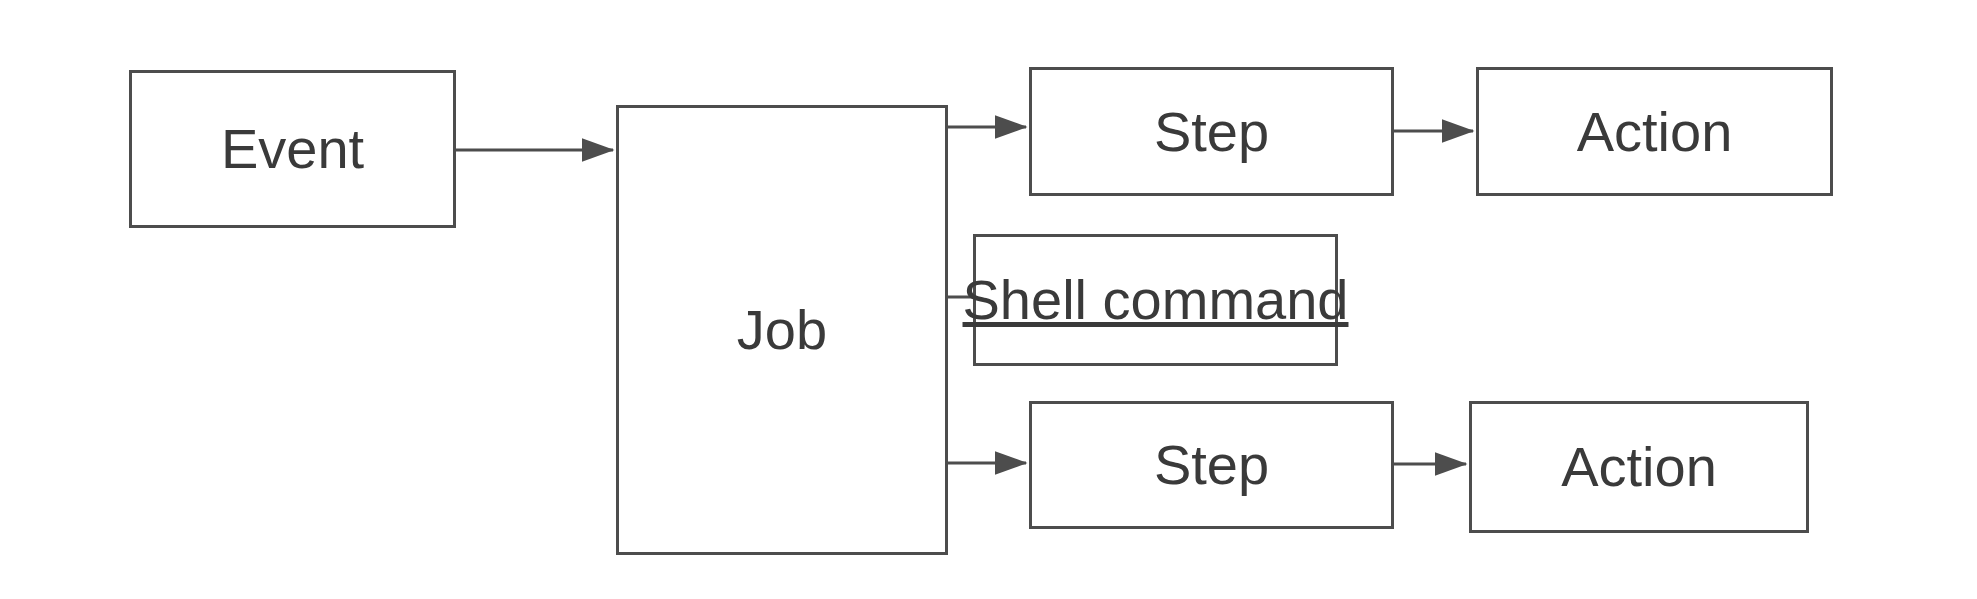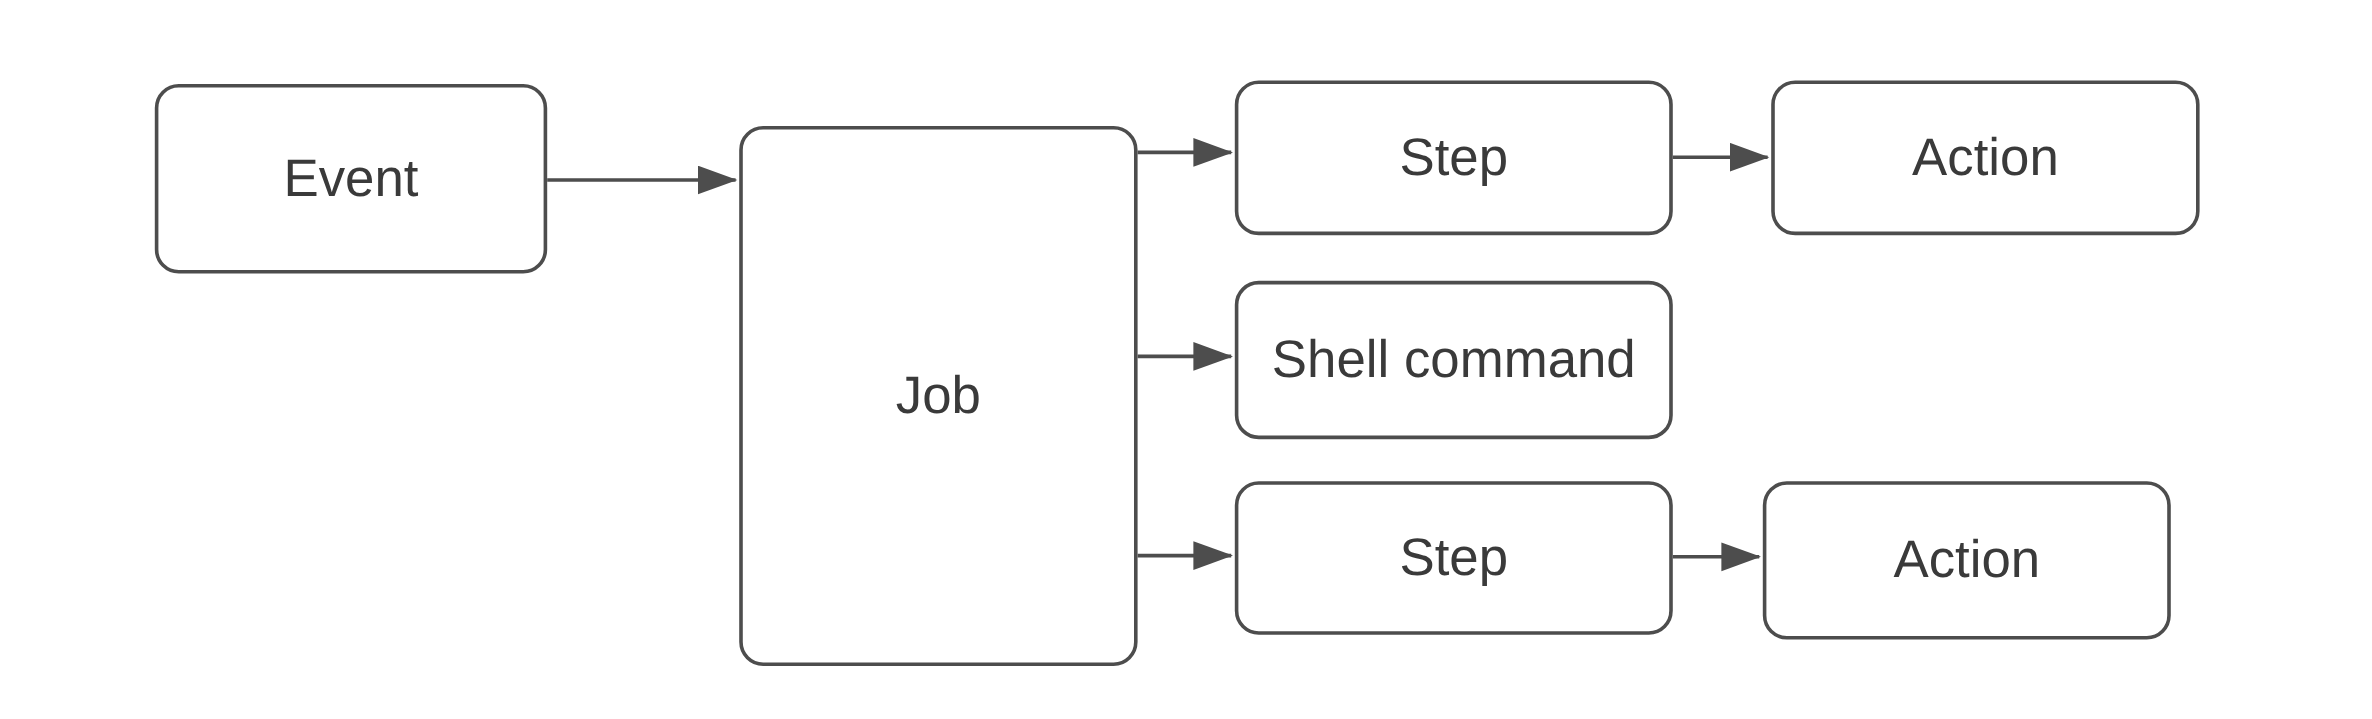--- a/index.html
+++ b/index.html
@@ -23,35 +23,35 @@
     top: 0;
     width: 1977px;
     height: 599px;
     pointer-events: none;
   }
   .node {
     position: absolute;
     box-sizing: border-box;
     background: #ffffff;
     border: 3.5px solid #4d4d4d;
-    border-radius: 20px;
+    border-radius: 0;
     display: flex;
     align-items: center;
     justify-content: center;
     color: #3a3a3a;
-    font-size: 44px;
+    font-size: 56px;
     line-height: 1;
     white-space: nowrap;
     text-align: center;
   }
   
   .node-event        { left: 129px;  top: 70px;  width: 327px; height: 158px; }
   .node-job          { left: 616px;  top: 69px;  width: 332px; height: 450px; margin-top: 36px; }
   .node-step-top     { left: 1029px; top: 67px;  width: 365px; height: 129px; }
-  .node-shell        { left: 1029px; top: 234px; width: 365px; height: 132px; }
+  .node-shell        { left: 973px; top: 234px; width: 365px; height: 132px; text-decoration: underline; }
   .node-step-bottom  { left: 1029px; top: 401px; width: 365px; height: 128px; }
   .node-action-top   { left: 1476px; top: 67px;  width: 357px; height: 129px; }
   .node-action-bottom{ left: 1469px; top: 401px; width: 340px; height: 132px; }
 
   .edge-line {
     stroke: #4d4d4d;
     stroke-width: 3;
     fill: none;
   }
   .arrow-head {

